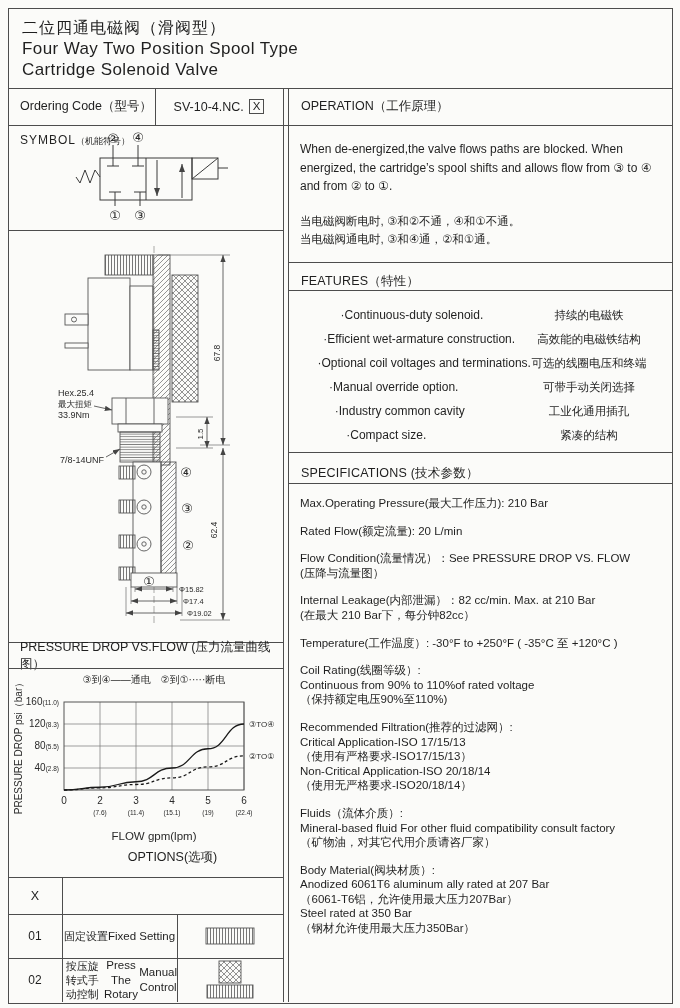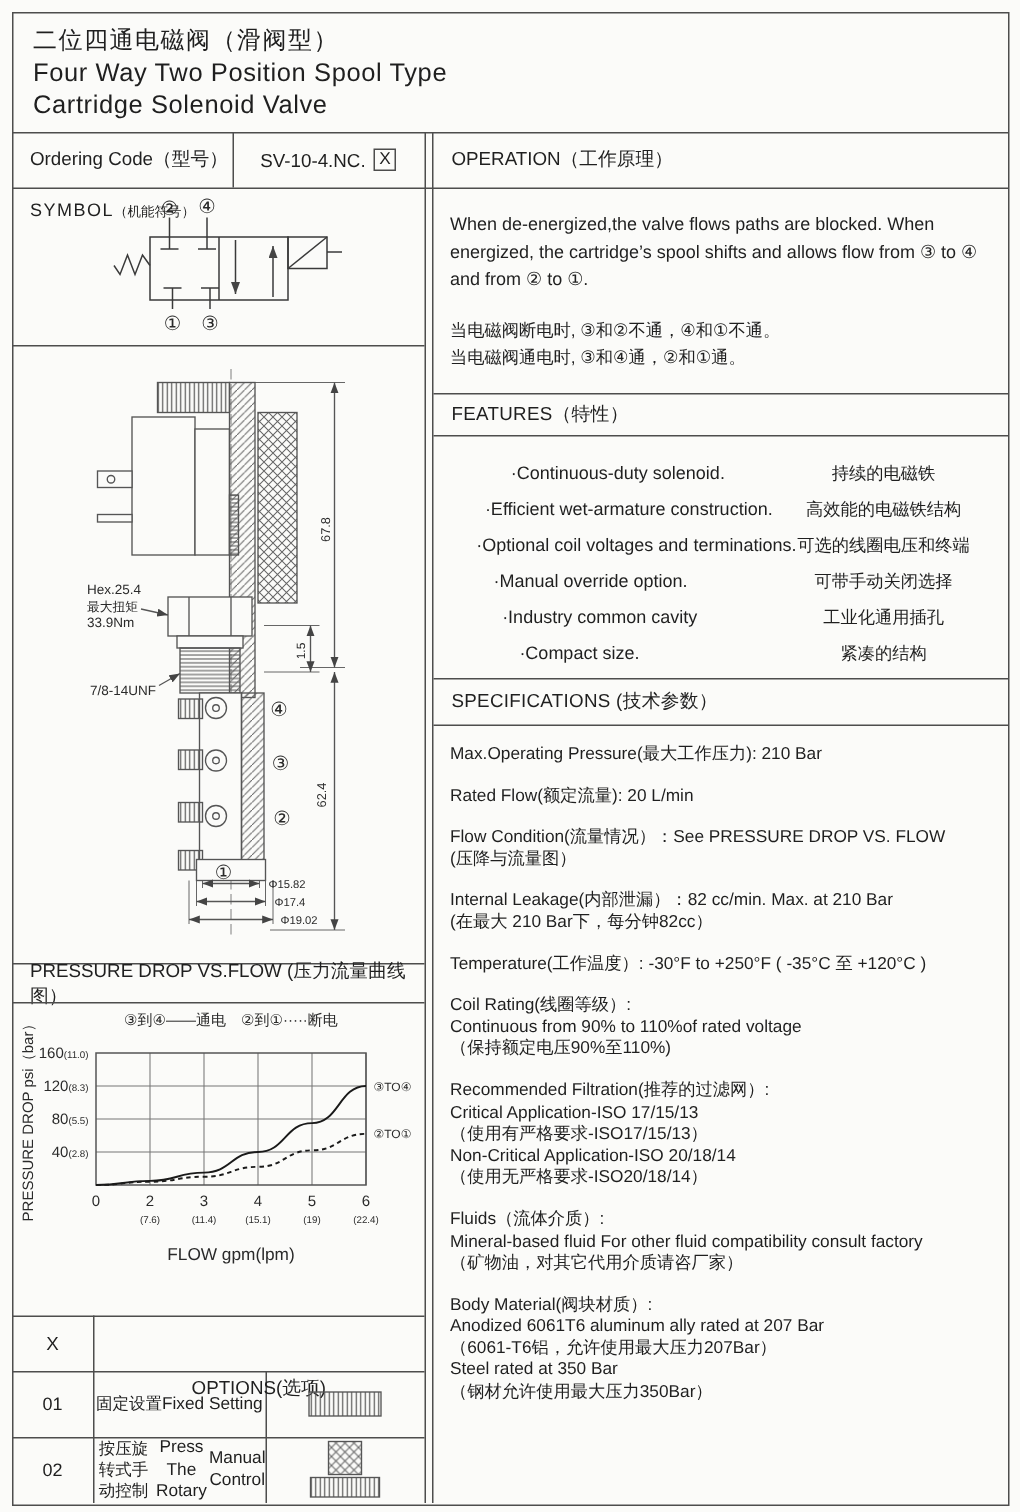--- a/index.html
+++ b/index.html
@@ -11,21 +11,21 @@
   }
   .abs{position:absolute;}
   .frame{left:8px;top:8px;width:663px;height:994px;border:1px solid #4d4d4d;}
   .hline{height:1px;background:#4d4d4d;}
   .vline{width:1px;background:#4d4d4d;}
   .title-block{left:22px;top:18px;line-height:1.25;}
   .title-zh{font-size:16px;letter-spacing:1px;}
   .title-en{font-size:17px;letter-spacing:0.4px;}
   .cell{display:flex;align-items:center;font-size:12.5px;}
   .codebox{display:inline-block;border:1px solid #4d4d4d;padding:0 3px;margin-left:5px;font-size:11.5px;line-height:13px;}
-  .sec-head{font-size:12.5px;display:flex;align-items:center;padding-left:12px;letter-spacing:0.2px;}
+  .sec-head{font-size:12.5px;display:flex;align-items:flex-end;padding-left:12px;letter-spacing:0.2px;}
   .op-en{font-size:12px;line-height:1.55;}
   .op-zh{font-size:11.5px;line-height:1.6;margin-top:16px;}
   .feat-row{display:flex;margin-bottom:9px;justify-content:center;}
   .feat-en{width:214px;font-size:12px;}
   .feat-zh{font-size:11.5px;}
   .spec-par{margin-bottom:13px;}
   .spec-line{font-size:11.5px;line-height:14.6px;}
   .symbol-label{font-size:12px;letter-spacing:1px;}
   .symbol-label .zh{font-size:9px;letter-spacing:0;}
   .chart-title{font-size:12.5px;display:flex;align-items:center;padding-left:12px;}
@@ -348,21 +348,21 @@
 
 <div class="abs hline" style="left:8px;top:877px;width:275px;"></div>
 <div class="abs hline" style="left:8px;top:914px;width:275px;"></div>
 <div class="abs hline" style="left:8px;top:958px;width:275px;"></div>
 <div class="abs vline" style="left:62px;top:877px;height:125px;"></div>
 <div class="abs vline" style="left:177px;top:914px;height:88px;"></div>
 
 <div class="abs tbl-cell tbl-head" style="left:8px;top:877px;width:54px;height:37px;">
   <span>X</span>
 </div>
-<div class="abs tbl-cell tbl-head" style="left:62px;top:907px;width:221px;height:37px;">
+<div class="abs tbl-cell tbl-head" style="left:62px;top:839px;width:221px;height:37px;">
   <span>OPTIONS(选项)</span>
 </div>
 
 <div class="abs tbl-cell" style="left:8px;top:914px;width:54px;height:44px;">
   <span>01</span>
 </div>
 <div class="abs tbl-cell" style="left:62px;top:914px;width:115px;height:44px;flex-direction:row;">
   <div class="opt-zh">固定设置</div>
   <div class="opt-en">Fixed Setting</div>
 </div>

